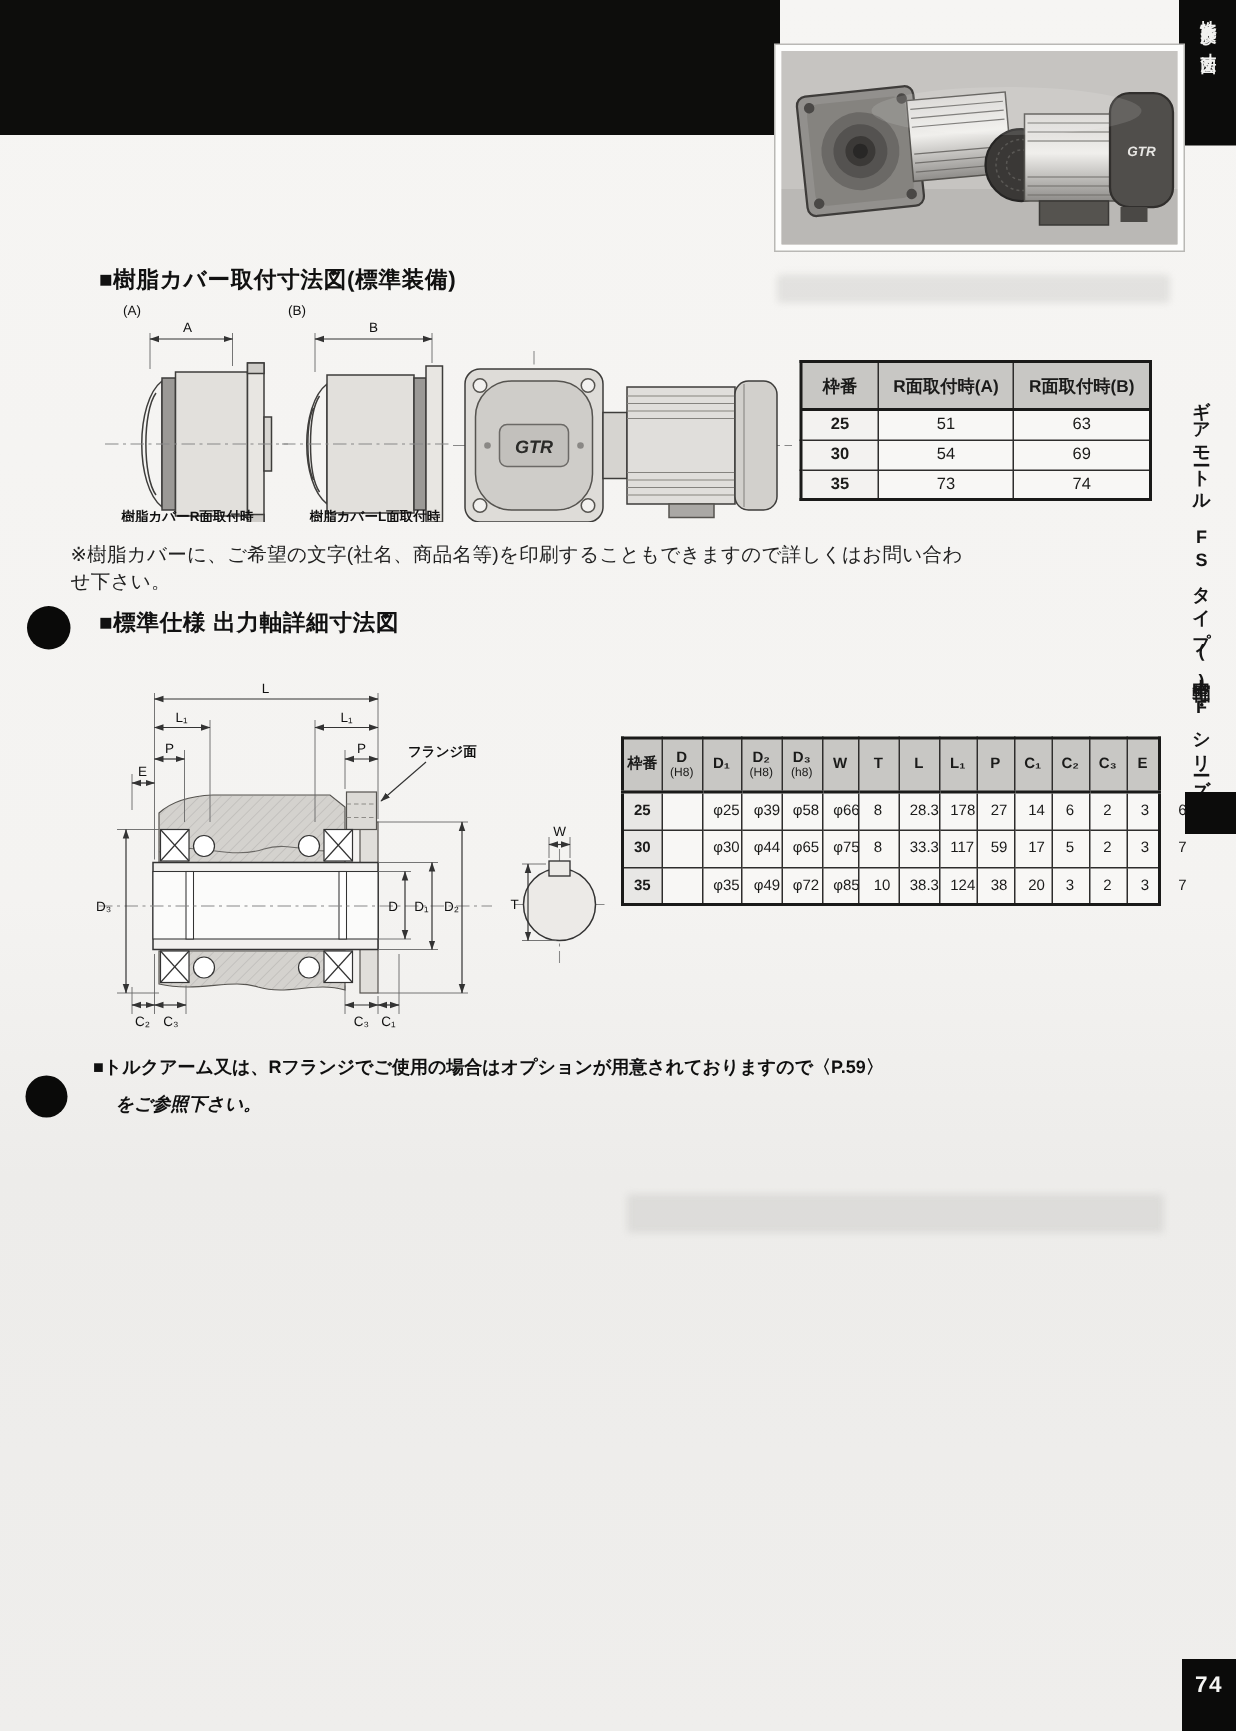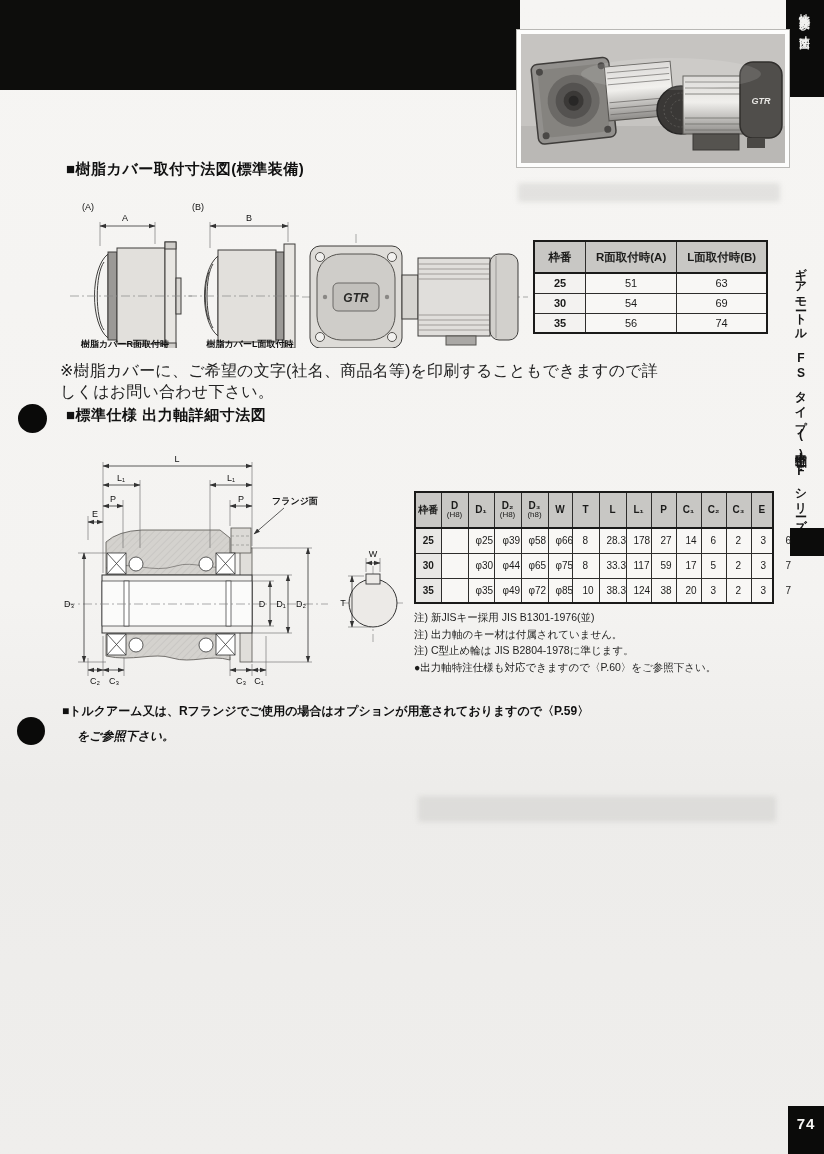--- a/index.html
+++ b/index.html
@@ -20,23 +20,23 @@
   .side-label span{writing-mode:vertical-rl;text-orientation:upright;font-size:12px;font-weight:bold;letter-spacing:1.5px;color:#161616;}
   .side-tab{left:790px;top:528px;width:34px;height:28px;background:#0c0c0b;}
   .dot{background:#0a0a09;border-radius:50%;}
   .dot1{left:18px;top:404px;width:29px;height:29px;}
   .dot2{left:17px;top:717px;width:28px;height:28px;}
   .pagenum{left:788px;top:1106px;width:36px;height:48px;background:#0b0b0a;color:#f5f5f3;
     font-size:15px;font-weight:bold;display:flex;justify-content:center;}
   .pagenum span{margin-top:9px;letter-spacing:1px;}
   
   .sec-title{font-size:15px;font-weight:bold;letter-spacing:.5px;color:#111;}
-  .t1-title{left:66px;top:160px;}
+  .t1-title{left:66px;top:177px;}
   .t2-title{left:66px;top:406px;}
-  .note1{left:60px;top:361px;width:600px;font-size:16px;color:#222;letter-spacing:.2px;}
+  .note1{left:47px;top:361px;width:600px;font-size:13px;color:#222;letter-spacing:.2px;}
   .notes2{left:414px;top:609px;width:360px;font-size:10.5px;line-height:16.5px;color:#1d1d1c;}
   .footer-note{left:62px;top:699px;width:735px;font-size:12px;font-weight:bold;line-height:25px;color:#101010;}
   .footer-note .l2{padding-left:15px;font-style:italic;}
   
   table{border-collapse:collapse;background:#f8f7f5;}
   th,td{border:1px solid #2e2d2c;text-align:center;padding:0;}
   .t1{left:533px;top:240px;width:235px;border:2px solid #1a1a19;}
   .t1 thead th{background:#c8c7c4;height:30px;font-size:11.5px;border-bottom:2px solid #1a1a19;}
   .t1 tbody tr{height:20px;}
   .t1 tbody th{width:50px;font-size:11px;background:#f3f2f0;}
@@ -213,37 +213,37 @@
       <line x1="434" y1="60" x2="434" y2="142" stroke="#85837f" stroke-width=".7"></line>
       <rect x="384" y="140" width="30" height="9" fill="#aaa8a5" stroke="#55534f"></rect>
     </g>
   </svg>
 
   <table class="abs t1">
     <thead>
       <tr>
         <th>枠番</th>
         <th>R面取付時(A)</th>
-        <th>L面取付時(B)</th>
+        <th>R面取付時(B)</th>
       </tr>
     </thead>
     <tbody>
       <tr>
         <th>25</th>
         <td>51</td>
         <td>63</td>
       </tr>
       <tr>
         <th>30</th>
         <td>54</td>
         <td>69</td>
       </tr>
       <tr>
         <th>35</th>
-        <td>56</td>
+        <td>73</td>
         <td>74</td>
       </tr>
     </tbody>
   </table>
 
   <div class="abs note1">※樹脂カバーに、ご希望の文字(社名、商品名等)を印刷することもできますので詳しくはお問い合わせ下さい。</div>
 
   <div class="abs sec-title t2-title">■標準仕様 出力軸詳細寸法図</div>
 
   <svg class="abs" style="left:60px;top:448px;" width="352" height="248" viewBox="0 0 352 248">
@@ -446,26 +446,20 @@
         <td>38</td>
         <td>20</td>
         <td>3</td>
         <td>2</td>
         <td>3</td>
         <td>7</td>
       </tr>
     </tbody>
   </table>
 
-  <div class="abs notes2">
-    <div>注) 新JISキー採用 JIS B1301-1976(並)</div>
-    <div>注) 出力軸のキー材は付属されていません。</div>
-    <div>注) C型止め輪は JIS B2804-1978に準じます。</div>
-    <div>●出力軸特注仕様も対応できますので〈P.60〉をご参照下さい。</div>
-  </div>
 
   <div class="abs footer-note">
     <div class="l1">■トルクアーム又は、Rフランジでご使用の場合はオプションが用意されておりますので〈P.59〉</div>
     <div class="l2">をご参照下さい。</div>
   </div>
 
   <div class="abs pagenum">
     <span>74</span>
   </div>
 

